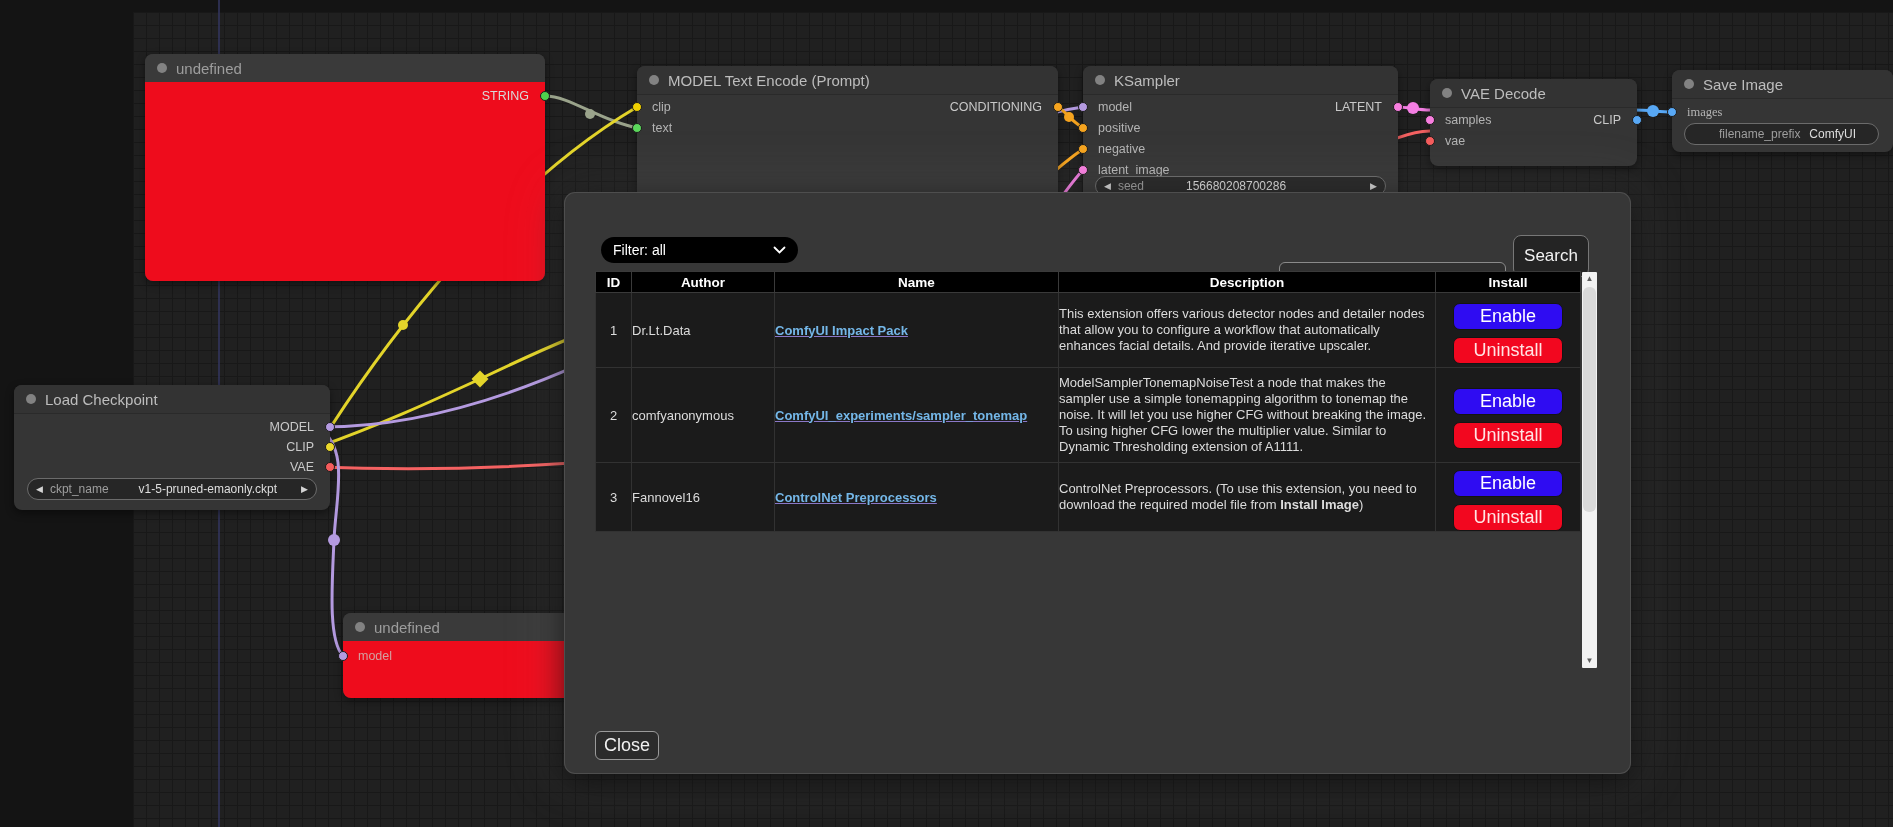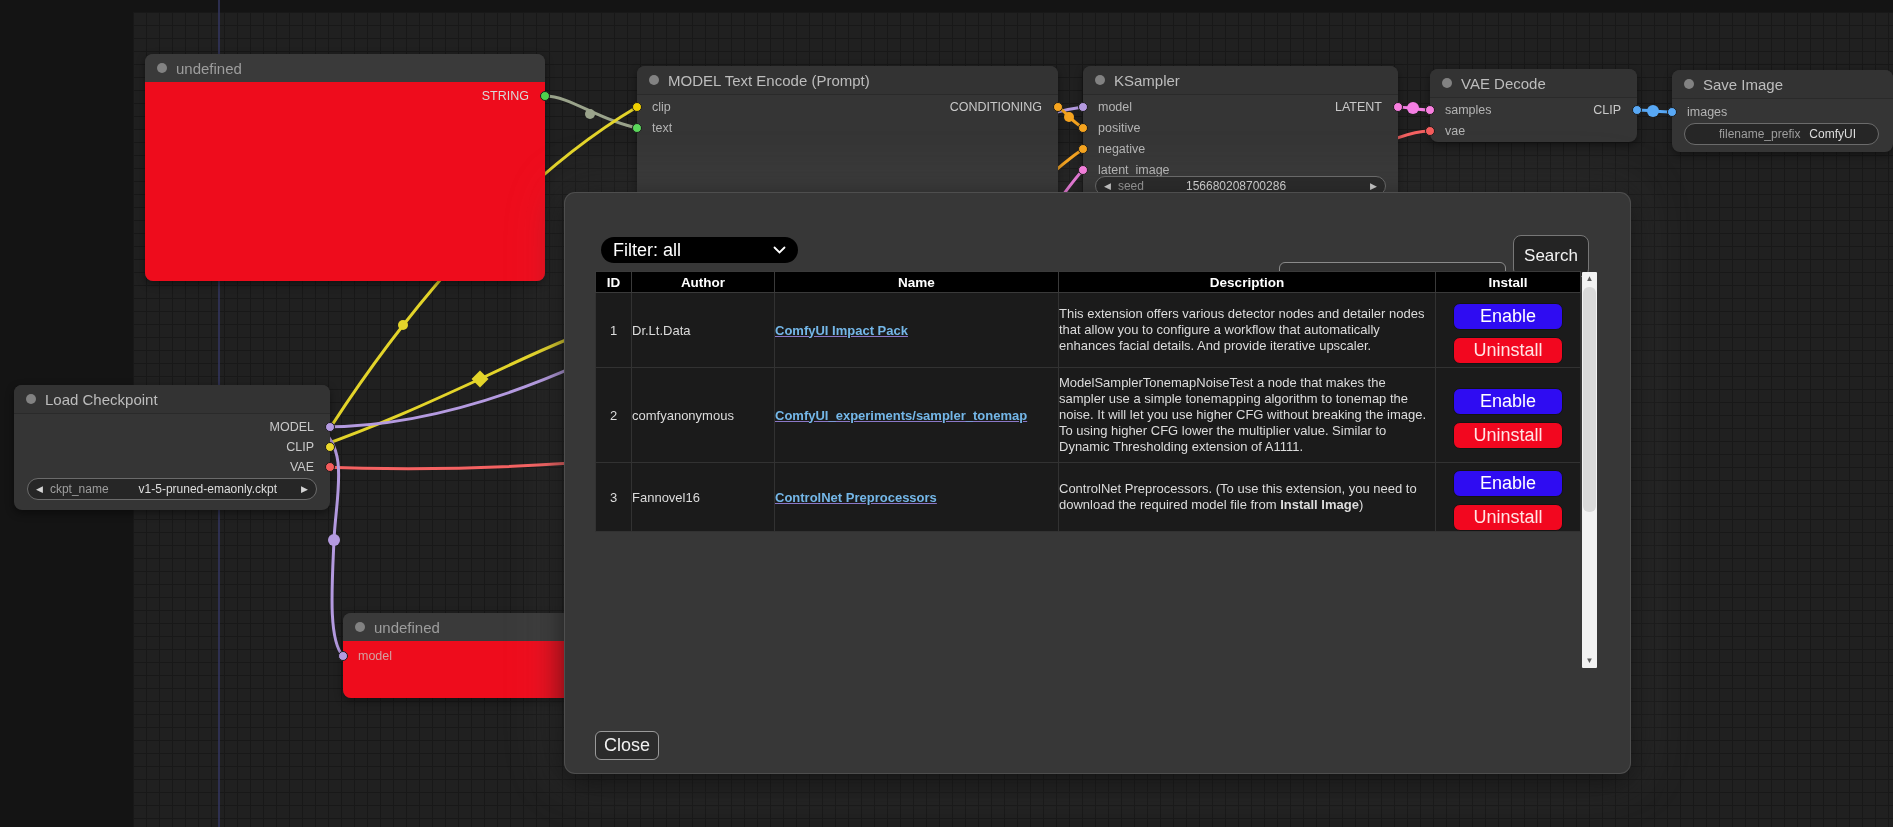--- a/index.html
+++ b/index.html
@@ -29,21 +29,21 @@
   .pdot.out{right:-5px;}
   .widget{position:absolute;height:20px;background:#262626;border:1px solid #6b6b6b;border-radius:11px;
         display:flex;align-items:center;font-size:12px;color:#9e9e9e;padding:0 8px;box-sizing:border-box;}
   .warrow{font-size:9px;color:#d4d4d4;line-height:20px;}
   .wlabel{margin-left:7px;}
   .wvalue{color:#dedede;}
   
   .modal{position:absolute;left:565px;top:193px;width:1065px;height:580px;z-index:10;background:#373737;
         border-radius:10px;box-shadow:0 0 0 1px #4e4e4e,0 8px 32px rgba(0,0,0,.65),0 0 55px 14px rgba(190,190,190,.10);}
   .filter-select{position:absolute;left:36px;top:44px;width:197px;height:26px;background:#000;border-radius:13px;
-        color:#fff;font-size:18px;display:flex;align-items:center;padding:0 12px;box-sizing:border-box;cursor:pointer;}
+        color:#fff;font-size:14px;display:flex;align-items:center;padding:0 12px;box-sizing:border-box;cursor:pointer;}
   .filter-select .chev{margin-left:auto;display:flex;align-items:center;}
   .search-input{position:absolute;left:714px;top:45px;width:227px;height:29px;background:#303030;
         border:1px solid #8a8a8a;border-radius:6px;color:#f9a8d4;font-size:14.5px;padding:0 8px;box-sizing:border-box;
         font-family:"Liberation Sans",sans-serif;margin-top:24px;}
   .search-input::placeholder{color:#8f8f8f;}
   .search-btn{position:absolute;left:948px;top:42px;width:76px;height:42px;background:#242424;border:1px solid #777;
         border-radius:8px;color:#f2f2f2;font-size:17px;font-family:"Liberation Sans",sans-serif;cursor:pointer;}
   table.ext{position:absolute;left:30px;top:78px;border-collapse:collapse;table-layout:fixed;width:985px;
         background:#1b1b1b;}
   table.ext th{background:#000;color:#fff;font-size:13.5px;font-weight:bold;height:20px;border:1px solid #3a3a3a;padding:0;}
@@ -137,39 +137,39 @@
     <div class="slot out" style="top:31px;">LATENT</div>
     <div class="pdot out" style="top:36px;background:#f77ede;"></div>
     <div class="widget" style="left:12px;right:12px;top:110px;">
       <span class="warrow">◀</span>
       <span class="wlabel">seed</span>
       <span class="wvalue" style="margin-left:auto;margin-right:42px;">156680208700286</span>
       <span class="warrow" style="margin-left:auto;">▶</span>
     </div>
   </div>
 
-  <div class="node" style="left:1430px;top:69px;width:207px;height:73px;">
+  <div class="node" style="left:1430px;top:79px;width:207px;height:87px;">
     <div class="node-header">
       <span class="hdot"></span>
       <span class="ntitle">VAE Decode</span>
     </div>
     <div class="slot in" style="top:31px;">samples</div>
     <div class="pdot in" style="top:36px;background:#f77ede;"></div>
     <div class="slot in" style="top:52px;">vae</div>
     <div class="pdot in" style="top:57px;background:#f55c5c;"></div>
     <div class="slot out" style="top:31px;">CLIP</div>
     <div class="pdot out" style="top:36px;background:#58a8f5;"></div>
   </div>
 
   <div class="node" style="left:1672px;top:70px;width:221px;height:82px;">
     <div class="node-header">
       <span class="hdot"></span>
       <span class="ntitle">Save Image</span>
     </div>
-    <div class="slot in" style="top:32px;">images</div>
+    <div class="slot in" style="top:32px;font-family:Liberation Serif, serif;">images</div>
     <div class="pdot in" style="top:37px;background:#58a8f5;"></div>
     <div class="widget" style="left:12px;right:14px;top:53px;height:22px;border-radius:12px;">
       <span class="wlabel" style="margin-left:26px;">filename_prefix</span>
       <span class="wvalue" style="margin-left:auto;margin-right:14px;">ComfyUI</span>
     </div>
   </div>
 
   <div class="node" style="left:14px;top:385px;width:316px;height:125px;">
     <div class="node-header">
       <span class="hdot"></span>

